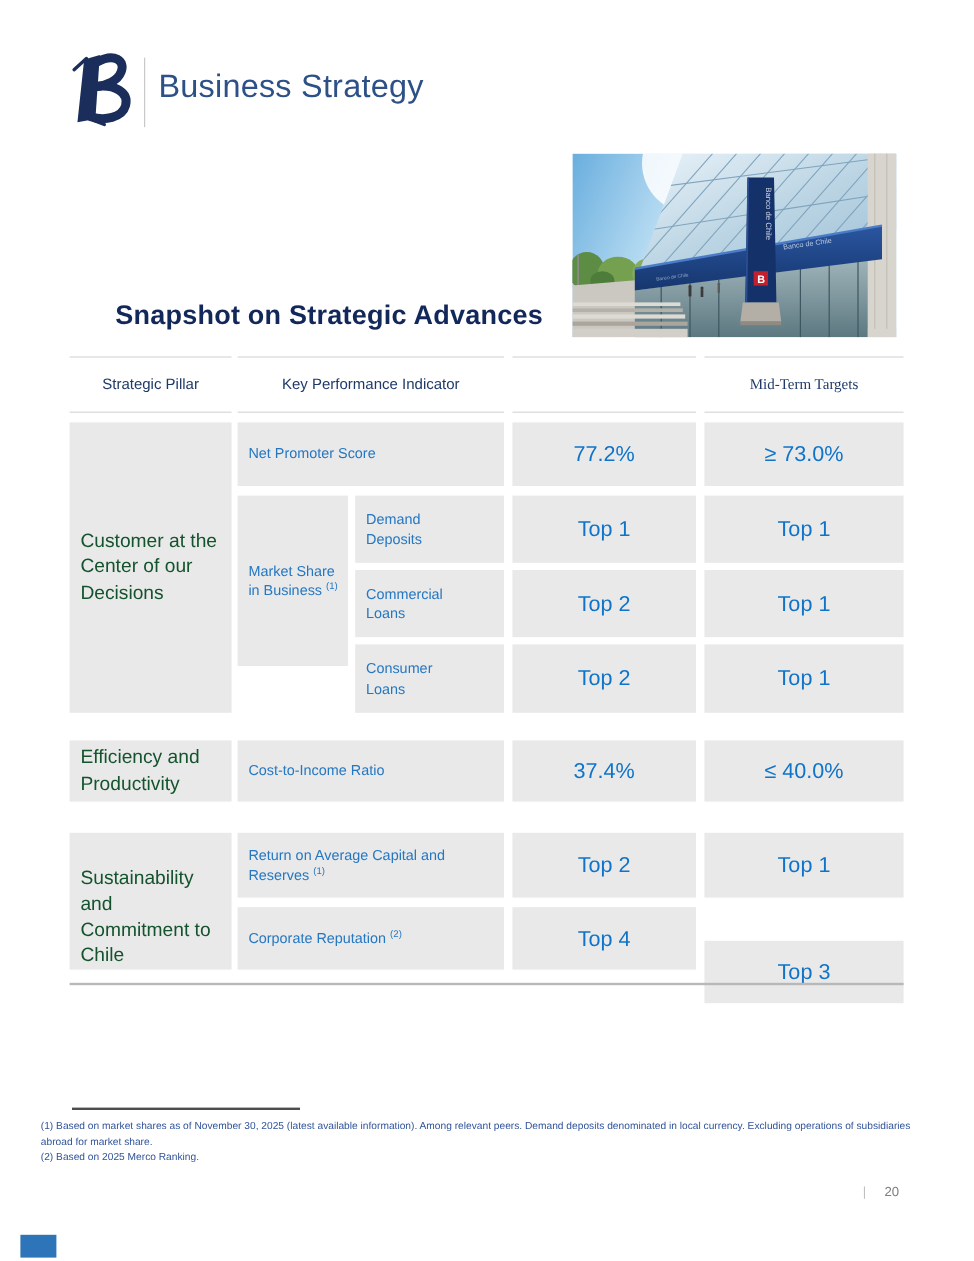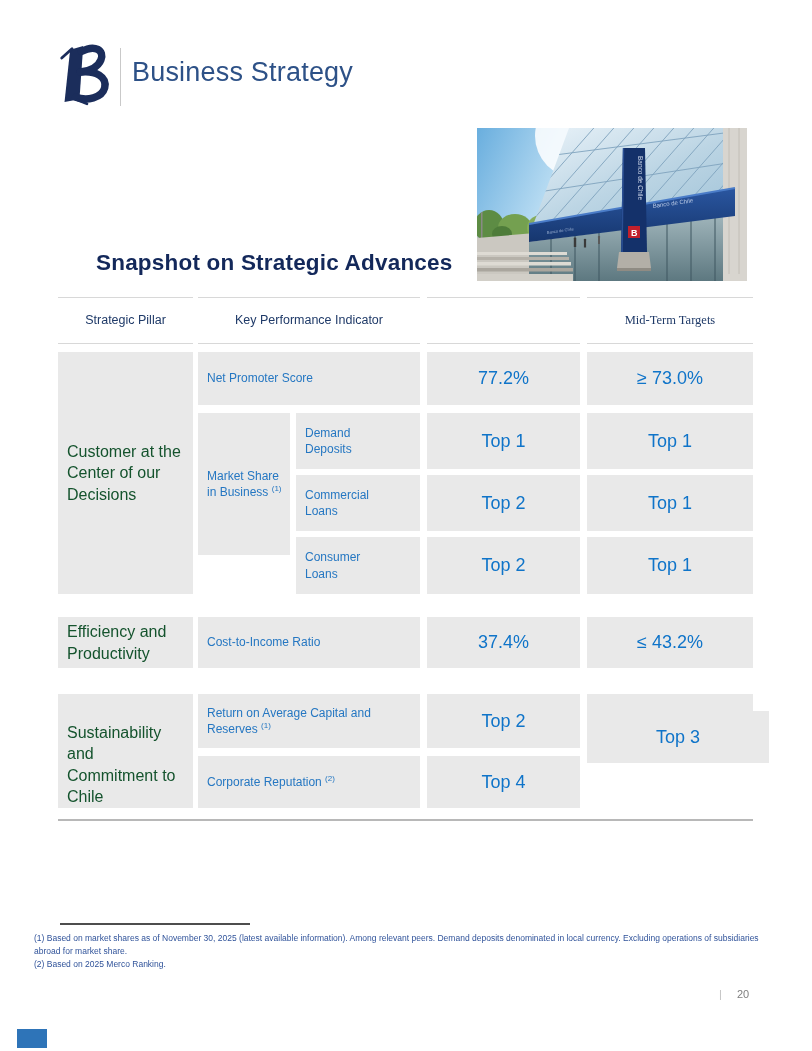--- a/index.html
+++ b/index.html
@@ -238,21 +238,21 @@
   <div class="cell left" style="left:58px;top:617px;width:135px;height:51px;">
     <span class="pillar">Efficiency and Productivity</span>
   </div>
   <div class="cell left" style="left:198px;top:617px;width:222px;height:51px;">
     <span class="kpi">Cost-to-Income Ratio</span>
   </div>
   <div class="cell center" style="left:427px;top:617px;width:153px;height:51px;">
     <span class="value">37.4%</span>
   </div>
   <div class="cell center" style="left:587px;top:617px;width:166px;height:51px;">
-    <span class="value">≤ 43.2%</span>
+    <span class="value">≤ 40.0%</span>
   </div>
 
   <div class="cell left p3" style="left:58px;top:694px;width:135px;height:114px;align-items:flex-end;">
     <span class="pillar">Sustainability and Commitment to Chile</span>
   </div>
 
   <div class="cell left roacr" style="left:198px;top:694px;width:222px;height:54px;">
     <span class="kpi"><span>Return on Average Capital and Reserves</span> <sup>(1)</sup></span>
   </div>
   <div class="cell center" style="left:427px;top:694px;width:153px;height:54px;">
@@ -261,21 +261,21 @@
   <div class="cell center" style="left:587px;top:694px;width:166px;height:54px;">
     <span class="value">Top 1</span>
   </div>
 
   <div class="cell left" style="left:198px;top:756px;width:222px;height:52px;">
     <span class="kpi"><span>Corporate Reputation</span> <sup>(2)</sup></span>
   </div>
   <div class="cell center" style="left:427px;top:756px;width:153px;height:52px;">
     <span class="value">Top 4</span>
   </div>
-  <div class="cell center" style="left:587px;top:711px;width:182px;height:52px;">
+  <div class="cell center" style="left:587px;top:784px;width:166px;height:52px;">
     <span class="value">Top 3</span>
   </div>
 
   <div class="table-bottom-line"></div>
 
   <div class="footnote-rule"></div>
   <div class="footnotes">
     <div>(1) Based on market shares as of November 30, 2025 (latest available information). Among relevant peers. Demand deposits denominated in local currency. Excluding operations of subsidiaries abroad for market share.</div>
     <div>(2) Based on 2025 Merco Ranking.</div>
   </div>

